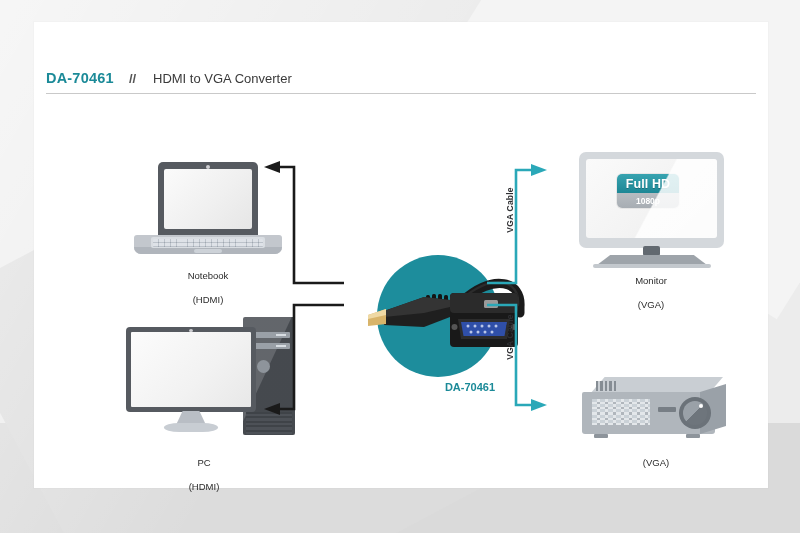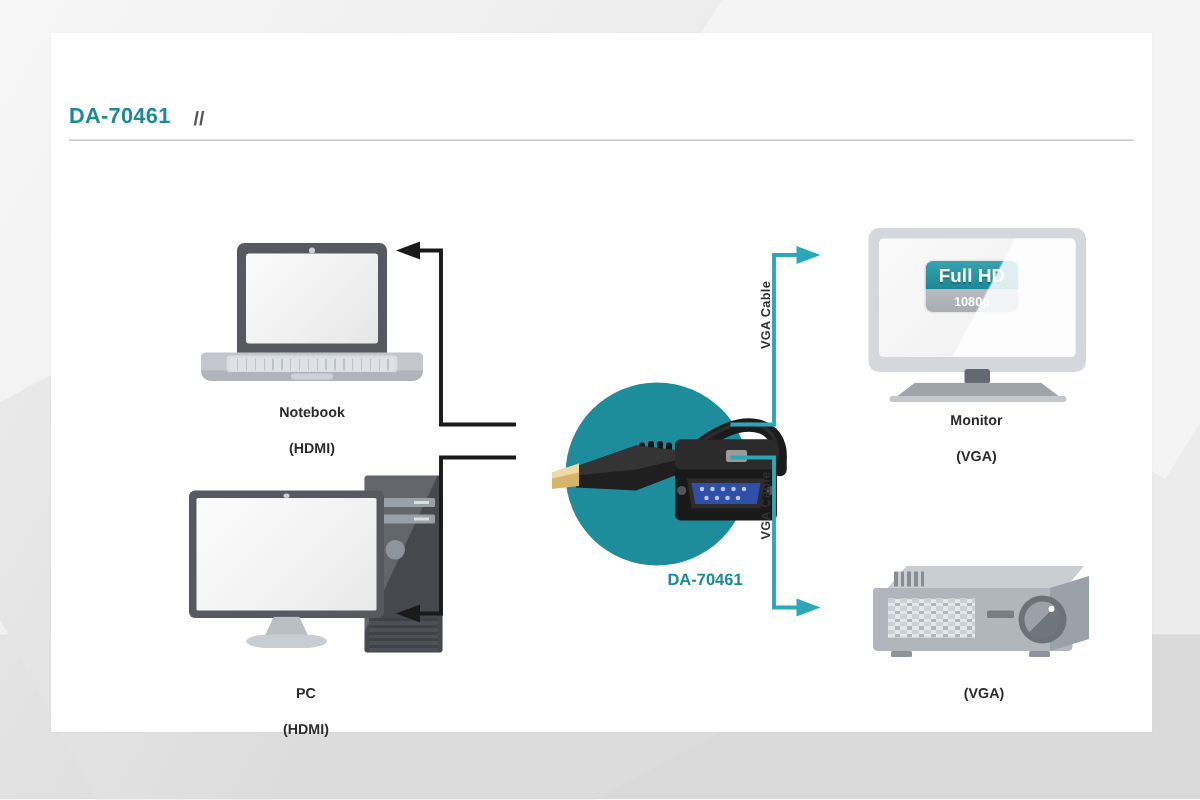--- a/index.html
+++ b/index.html
@@ -128,21 +128,21 @@
   
   .circ{position:absolute;left:343px;top:233px;width:122px;height:122px;border-radius:50%;
         background:#1d8d9c;}
   .conv{position:absolute;left:310px;top:245px;width:185px;height:100px;}
   .conv svg{display:block;}
   .conv-cap{position:absolute;left:336px;top:358px;width:200px;text-align:center;}
   .conv-cap .t1{font-size:10.5px;font-weight:bold;color:#2b2b2b;line-height:14px;}
   .conv-cap .t2{font-size:11px;font-weight:bold;color:#1b8a98;line-height:15px;}
 
   
-  .dev-cap{position:absolute;text-align:center;font-size:9.5px;font-weight:bold;color:#2b2b2b;
+  .dev-cap{position:absolute;text-align:center;font-size:9.5px;font-weight:normal;color:#2b2b2b;
            line-height:12px;white-space:pre-line;}
   .cap-nb{left:104px;top:236px;width:140px;}
   .cap-pc{left:100px;top:423px;width:140px;}
   .cap-mon{left:547px;top:241px;width:140px;text-align:center;}
   .cap-bm{left:547px;top:423px;width:150px;}
 
   
   .conn{position:absolute;left:0;top:0;width:800px;height:533px;pointer-events:none;}
   .cable-lab{position:absolute;font-size:8.5px;font-weight:bold;color:#2f3033;
              transform:rotate(-90deg);transform-origin:50% 50%;white-space:nowrap;letter-spacing:.2px;}
@@ -158,20 +158,21 @@
   <div class="bg-diag3"></div>
   <div class="bg-diag2"></div>
   <div class="bg-diag1"></div>
   <div class="bg-tint"></div>
 
   <div class="card">
 
     <div class="hdr">
       <div class="hdr-code">DA-70461</div>
       <div class="hdr-sep">//</div>
+      <div class="hdr-title">HDMI to VGA Converter</div>
       <div class="hdr-rule"></div>
     </div>
 
 
     <div class="notebook">
       <div class="nb-lid"></div>
       <div class="nb-screen"></div>
       <div class="nb-cam"></div>
       <div class="nb-base"></div>
       <div class="nb-base2"></div>

